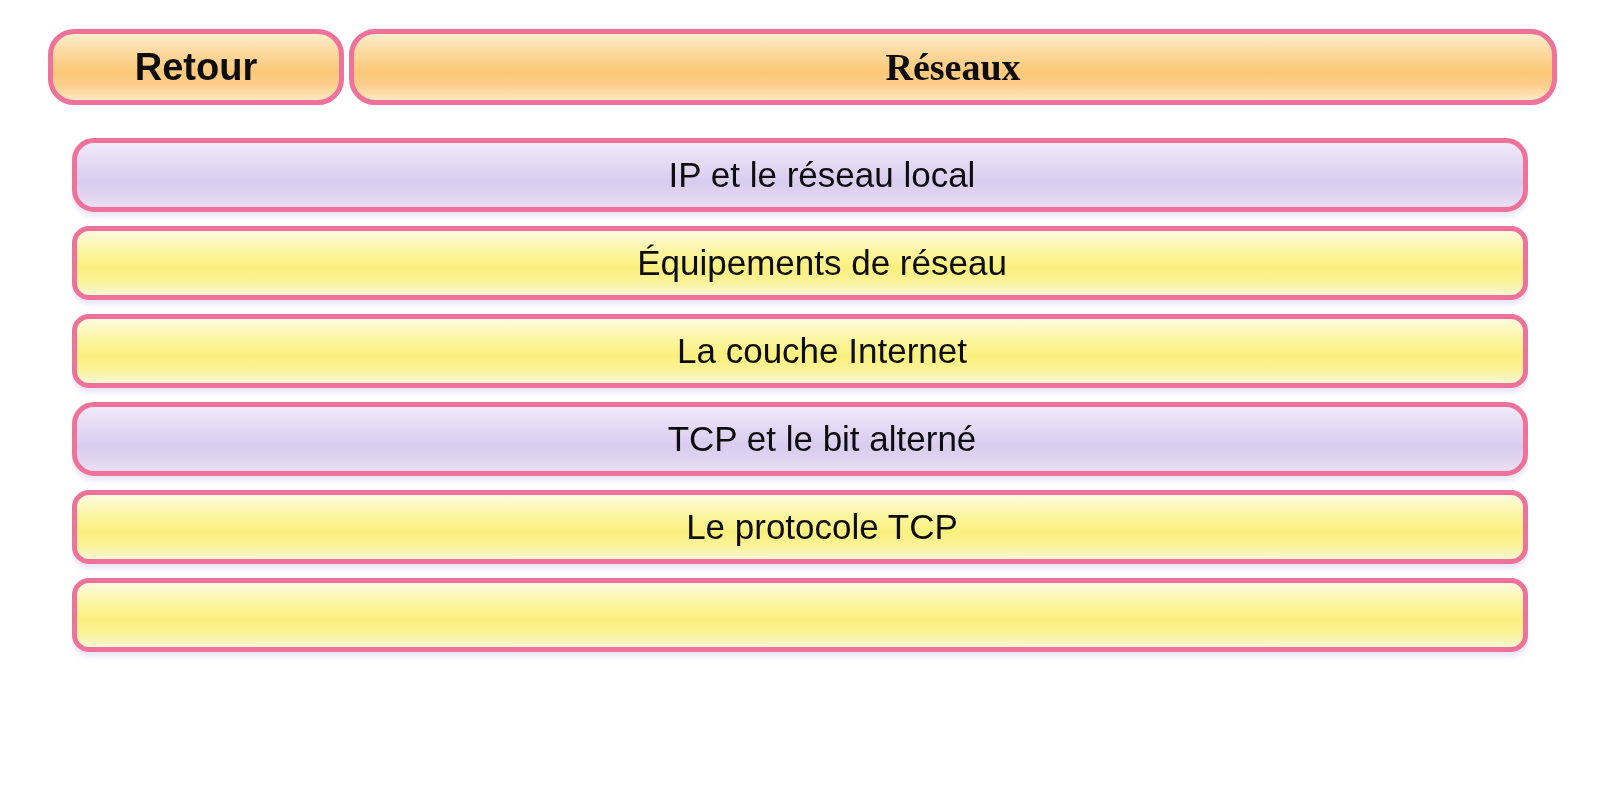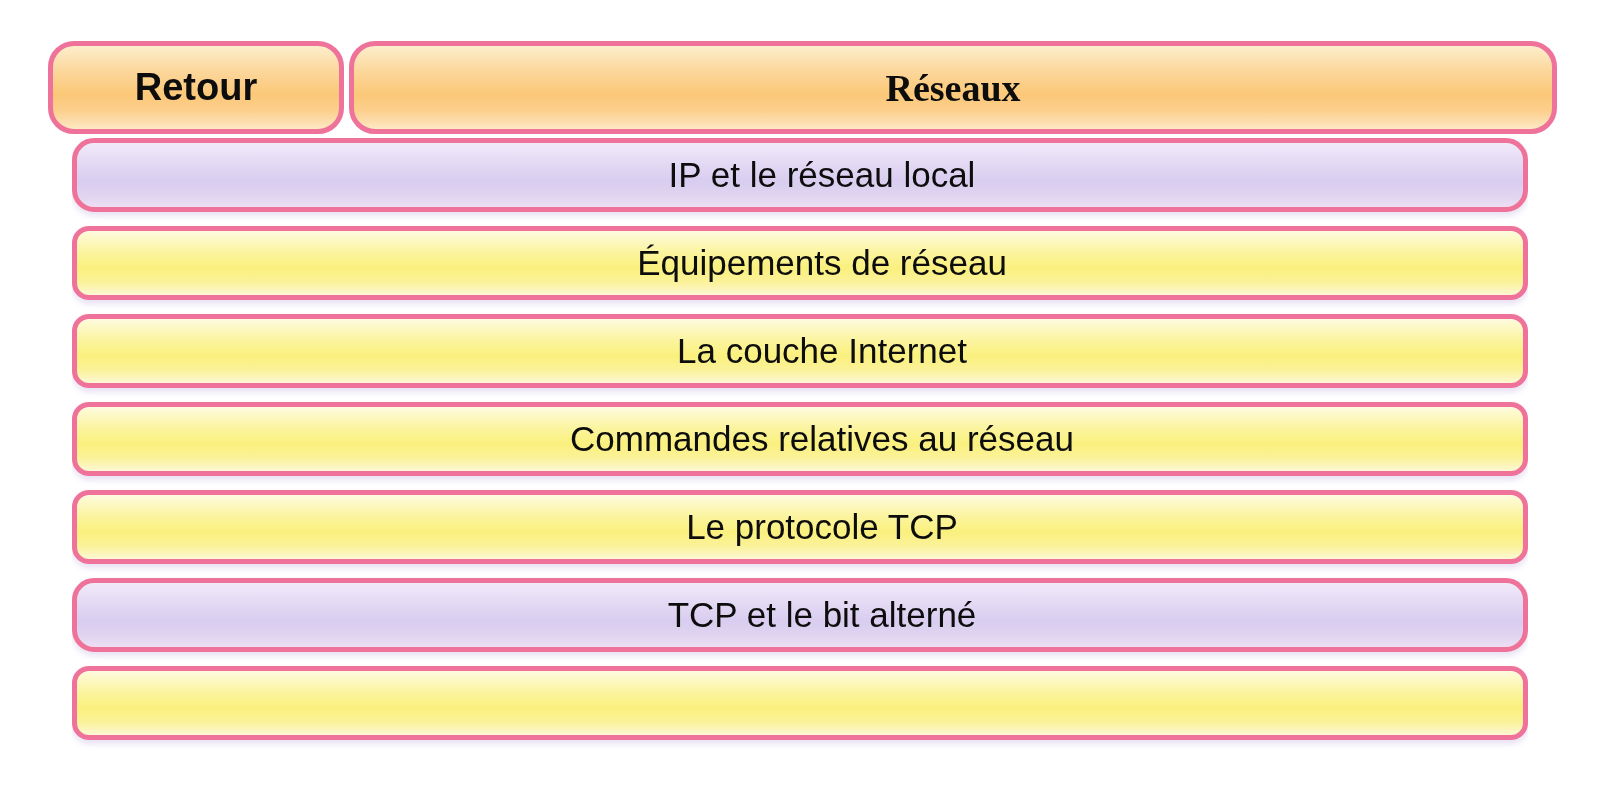--- a/index.html
+++ b/index.html
@@ -22,24 +22,24 @@
     border: 5px solid #ee7299;
     display: flex;
     align-items: center;
     justify-content: center;
     color: #0d0d0d;
   }
 
   
   .header {
     position: absolute;
-    top: 41px;
+    top: 29px;
     left: 48px;
     right: 43px;
-    height: 93px;
+    height: 76px;
     display: flex;
     gap: 5px;
   }
   .header .pill {
     border-radius: 26px;
     background: linear-gradient(180deg,
       #fdeecb 0%,
       #fcd79c 30%,
       #fbc878 58%,
       #fccf8d 78%,
@@ -114,27 +114,24 @@
   <div class="list">
     <div class="pill list-item" data-variant="purple">
       <span class="label">IP et le réseau local</span>
     </div>
     <div class="pill list-item" data-variant="yellow">
       <span class="label">Équipements de réseau</span>
     </div>
     <div class="pill list-item" data-variant="yellow">
       <span class="label">La couche Internet</span>
     </div>
-    <div class="pill list-item" data-variant="yellow">
-      <span class="label">Commandes relatives au réseau</span>
+    <div class="pill list-item" data-variant="purple">
+      <span class="label">TCP et le bit alterné</span>
     </div>
     <div class="pill list-item" data-variant="yellow">
       <span class="label">Le protocole TCP</span>
-    </div>
-    <div class="pill list-item" data-variant="purple">
-      <span class="label">TCP et le bit alterné</span>
     </div>
     <div class="pill list-item" data-variant="yellow">
       <span class="label"></span>
     </div>
   </div>
 
 </div>
 
 </body></html>

